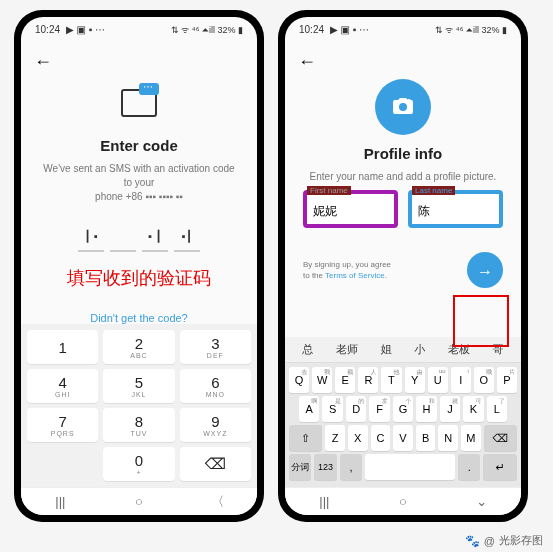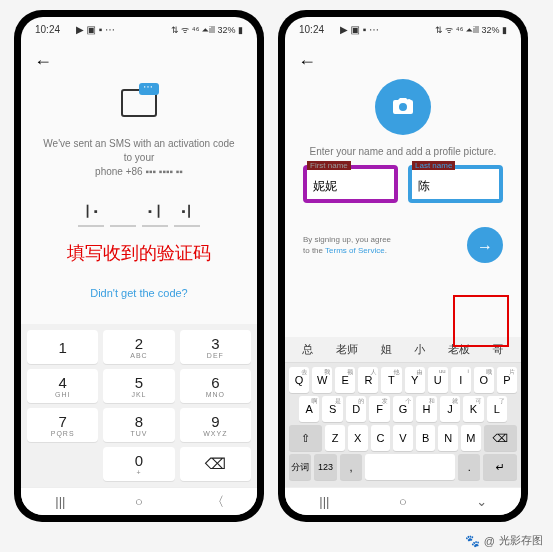--- a/index.html
+++ b/index.html
@@ -1,21 +1,21 @@
 <!DOCTYPE html>
 <html><head>
 <meta charset="utf-8">
 <style>
 *{margin:0;padding:0;box-sizing:border-box;font-family:-apple-system,Helvetica,Arial,sans-serif}
 body{background:#f5f5f5;width:553px;height:552px;position:relative;overflow:hidden}
 .phones{display:flex;gap:14px;padding:10px 14px}
 .phone{width:250px;height:512px;background:#000;border-radius:28px;padding:7px;position:relative}
 .screen{width:100%;height:100%;background:#fafafa;border-radius:22px;overflow:hidden;display:flex;flex-direction:column;position:relative}
 .statusbar{height:24px;display:flex;justify-content:space-between;align-items:center;padding:0 14px;font-size:10px;color:#333}
-.sb-left{display:flex;gap:16px;align-items:flex-start}
+.sb-left{display:flex;gap:6px;align-items:flex-start}
 .sb-right{display:flex;gap:3px;align-items:center;font-size:9px}
 .appbar{height:36px;display:flex;align-items:center;padding:0 10px}
 .back{width:24px;height:24px;display:flex;align-items:center;justify-content:center;font-size:18px}
 .content{flex:1;padding:0 18px;text-align:center;overflow:hidden}
 .icon-sms{width:44px;height:44px;margin:6px auto 10px;position:relative}
 .icon-sms .rect{width:36px;height:28px;border:2px solid #333;border-radius:3px;position:absolute;top:6px;left:4px}
 .icon-sms .dots{position:absolute;top:0;right:2px;width:20px;height:12px;background:#3a9fe0;border-radius:3px}
 .icon-sms .dots::after{content:"⋯";color:#fff;font-size:10px;position:absolute;top:-2px;left:4px}
 h2{font-size:15px;font-weight:600;margin-bottom:8px;color:#222}
 .sub{font-size:10px;color:#777;line-height:1.4;margin-bottom:6px}
@@ -72,20 +72,21 @@
           </div>
       </div>
       <div class="appbar">
         <div class="back">←</div>
       </div>
       <div class="content">
         <div class="icon-sms">
             <div class="rect"></div>
             <div class="dots"></div>
           </div>
+        <h2>Enter code</h2>
         <div class="sub"><span>We've sent an SMS with an activation code to your</span><br><span>phone +86 ▪▪▪ ▪▪▪▪ ▪▪</span></div>
         <div class="code-slots">
           <div class="slot">┃ ▪</div>
           <div class="slot"></div>
           <div class="slot">▪ ┃</div>
           <div class="slot">▪┃</div>
         </div>
         <div class="overlay-text">填写收到的验证码</div>
         <div class="link">Didn't get the code?</div>
       </div>
@@ -157,20 +158,21 @@
       <div class="appbar">
         <div class="back">←</div>
       </div>
       <div class="content" style="position:relative">
         <div class="camera-circle">
           <svg viewBox="0 0 24 24">
               <path d="M9 3l-2 2H4a2 2 0 00-2 2v10a2 2 0 002 2h16a2 2 0 002-2V7a2 2 0 00-2-2h-3l-2-2H9zm3 5a4 4 0 110 8 4 4 0 010-8z"></path>
               <circle cx="18" cy="6" r="2"></circle>
             </svg>
         </div>
+        <h2>Profile info</h2>
         <div class="sub">Enter your name and add a profile picture.</div>
         <div class="fields">
           <div class="field first">
             <label>First name</label>
             <input value="妮妮" style="">
           </div>
           <div class="field last">
             <label>Last name</label>
             <input value="陈" style="">
           </div>

